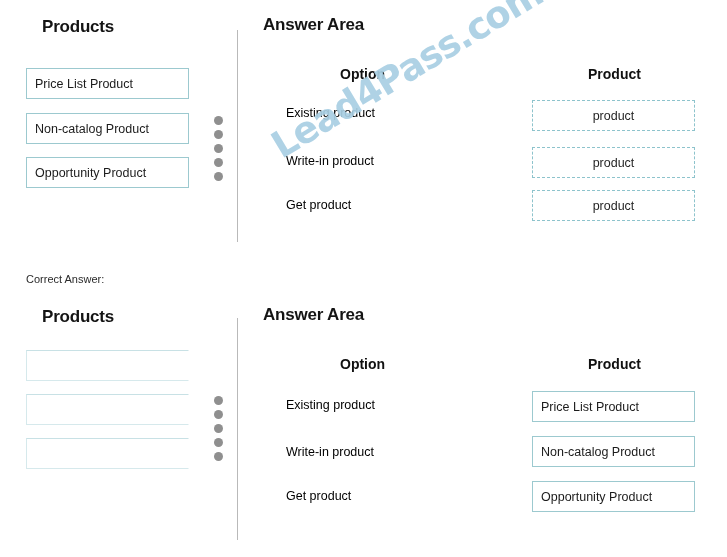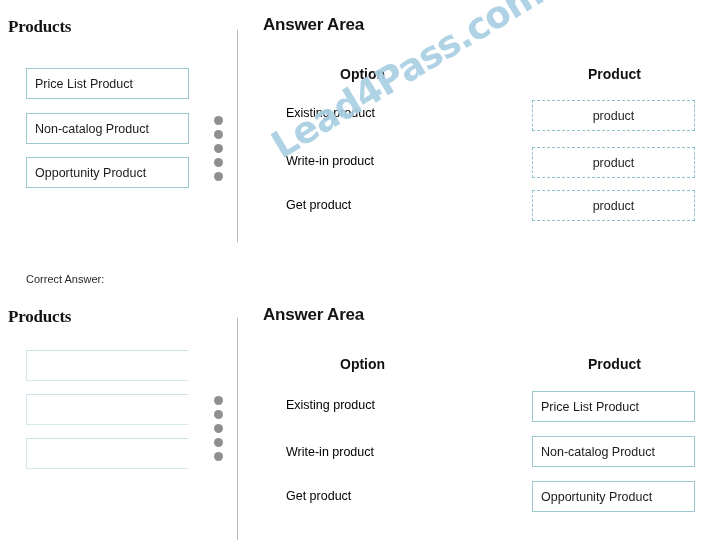--- a/index.html
+++ b/index.html
@@ -27,21 +27,21 @@
 
   
   .section-title {
     position: absolute;
     font-size: 17px;
     font-weight: bold;
     color: #141414;
     letter-spacing: -0.2px;
     white-space: nowrap;
   }
-  .products-title { left: 8px; top: 17px; font-family: Liberation Serif, serif; }
+  .products-title { left: 42px; top: 17px; }
   .answer-title   { left: 263px; top: 15px; }
 
   .col-header {
     position: absolute;
     font-size: 14px;
     font-weight: bold;
     color: #111111;
     white-space: nowrap;
   }
   .opt-header  { left: 340px; top: 66px; }

